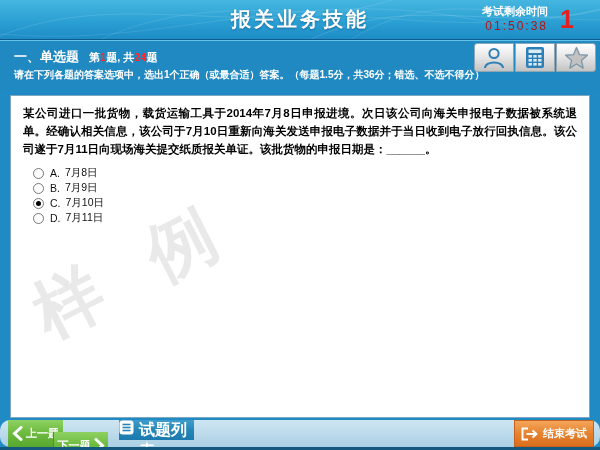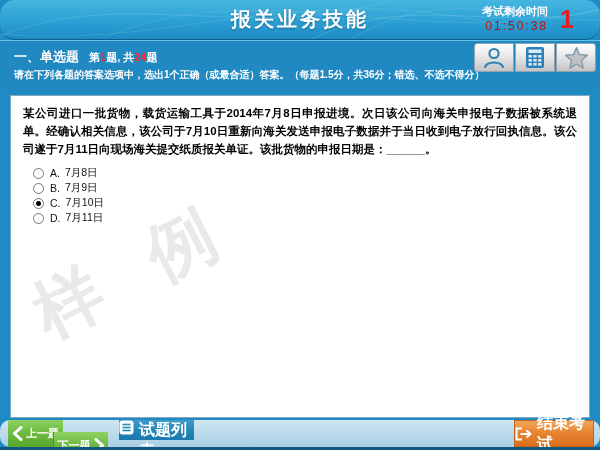--- a/index.html
+++ b/index.html
@@ -6,21 +6,20 @@
   #app{
     position:relative;width:600px;height:450px;overflow:hidden;
     background:#1f8ac3;font-family:"Liberation Sans","DejaVu Sans",sans-serif;
     -webkit-font-smoothing:antialiased;
   }
   
   .header{
     position:absolute;top:0;left:0;right:0;height:39px;
     background:linear-gradient(180deg,#45b6e0 0%,#2ba0d3 55%,#1d8cc6 100%);
     border-bottom:1px solid #0d5c8b;
-    border-radius:15px;
   }
   .header-deco{position:absolute;inset:0;pointer-events:none;}
   .app-title{
     position:absolute;left:0;right:0;top:0;height:39px;line-height:39px;
     text-align:center;color:#fff;font-size:20px;font-weight:bold;letter-spacing:3px;
     text-shadow:0 1px 2px rgba(0,40,80,.4);
   }
   .timer{position:absolute;right:52px;top:4px;width:92px;text-align:right;}
   .timer-label{color:#fff;font-size:11px;font-weight:bold;display:block;line-height:15px;}
   .timer-value{color:#b31212;font-size:12px;font-weight:normal;letter-spacing:2px;display:block;line-height:15px;}
@@ -89,22 +88,22 @@
   .next-btn{left:53px;border-left:1px solid #4c9427;margin-top:12px;}
   .list-tab{
     position:absolute;left:119px;top:0;height:20px;width:75px;
     background:linear-gradient(180deg,#3f9dcb 0%,#2486b8 50%,#1b79ae 100%);
     color:#fff;font-size:16px;font-weight:bold;
     display:flex;align-items:flex-start;justify-content:center;gap:5px;cursor:pointer;
   }
   .end-btn{
     position:absolute;right:6px;top:0;height:27px;width:80px;box-sizing:border-box;
     background:linear-gradient(180deg,#f5a55b 0%,#e5832f 50%,#d96f1f 100%);
-    border:1px solid #c4641a;color:#fff;font-size:16px;font-weight:bold;
-    display:flex;align-items:center;justify-content:center;gap:5px;cursor:pointer;
+    border:1px solid #c4641a;color:#fff;font-size:11px;font-weight:bold;
+    display:flex;align-items:center;justify-content:center;gap:5px;cursor:pointer;text-align:right;
   }
   .icon{display:inline-flex;align-items:center;justify-content:center;}
 </style>
 </head>
 <body>
 
 <div id="app">
 
   <div class="header">
     <svg class="header-deco" width="600" height="39" viewBox="0 0 600 39">

